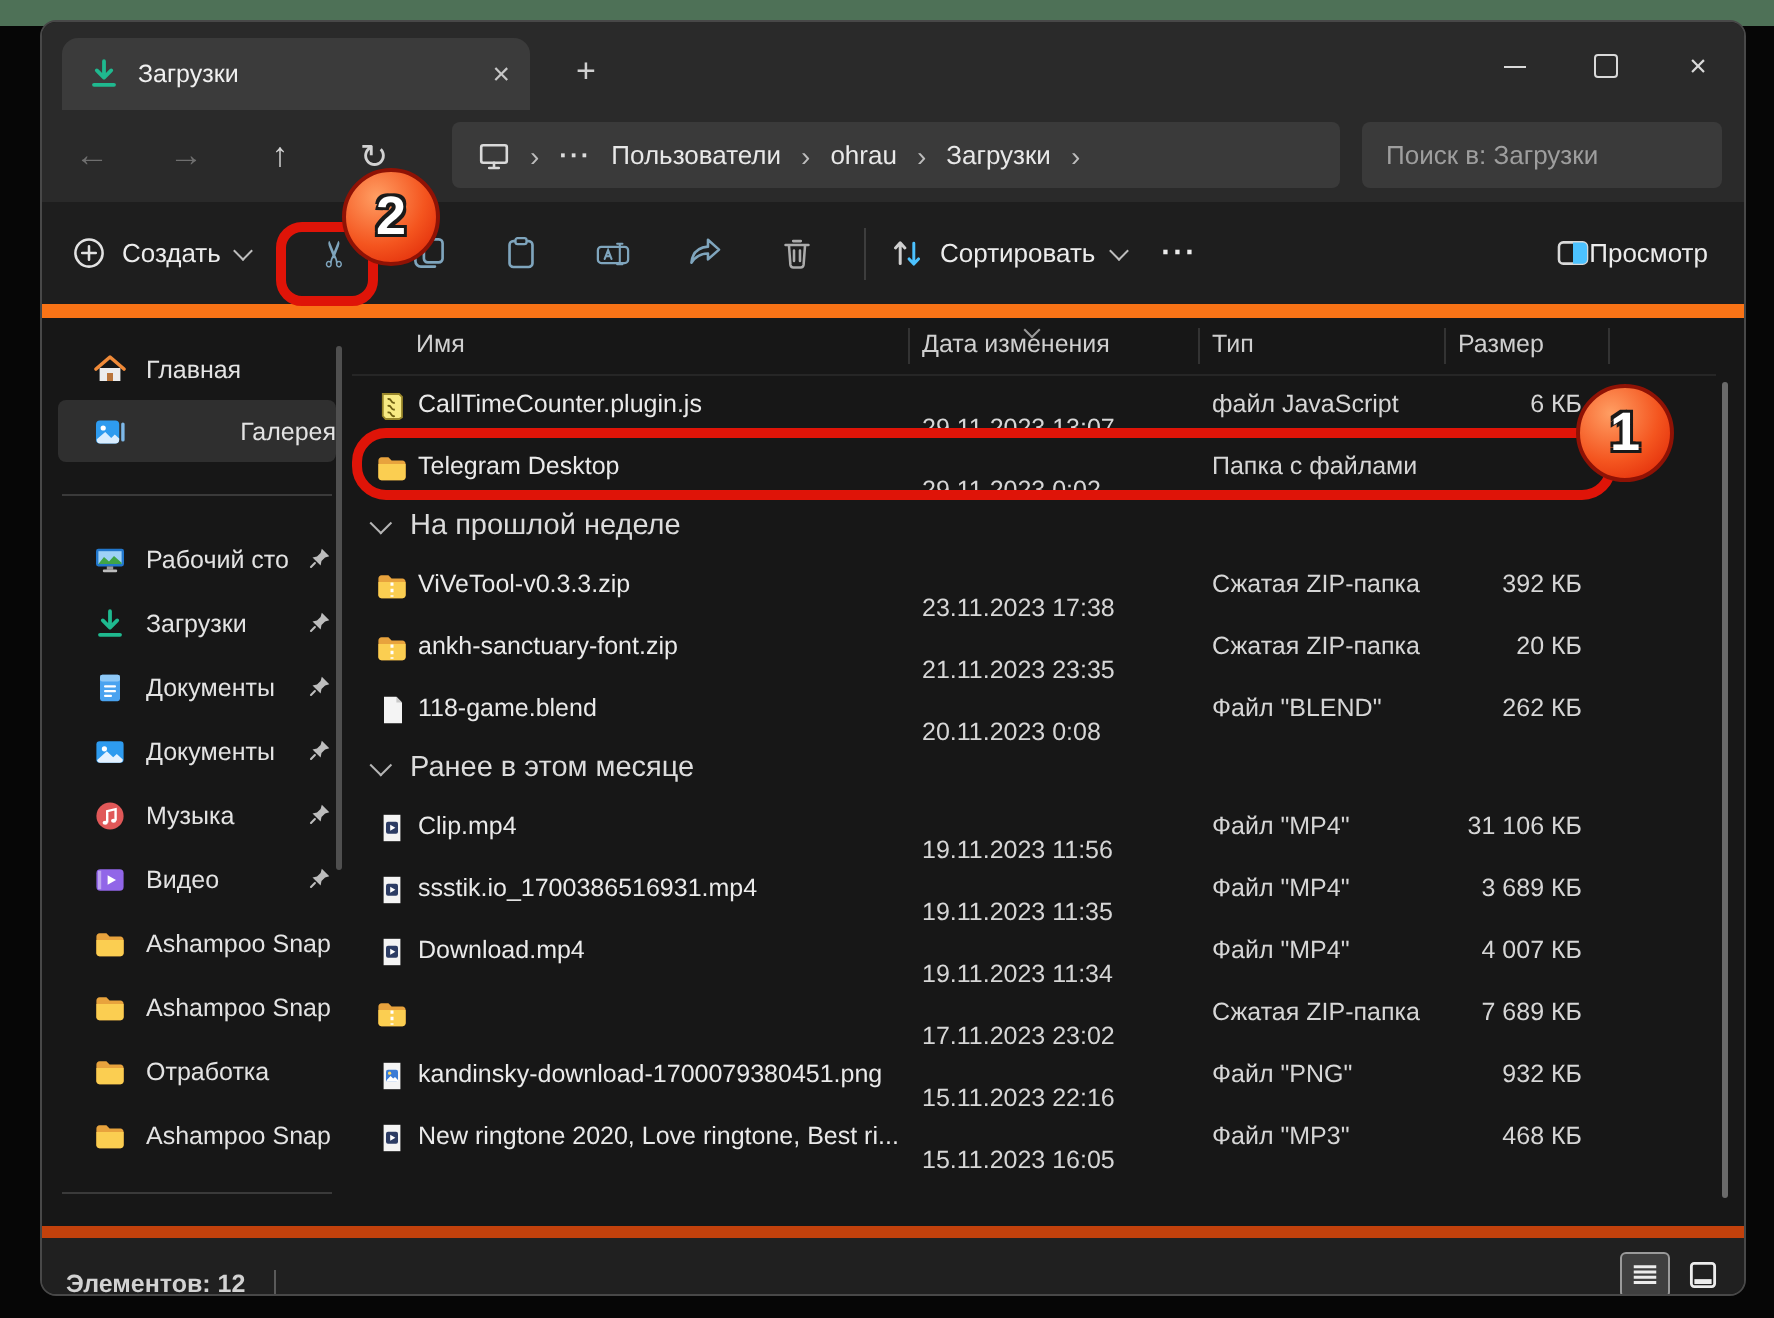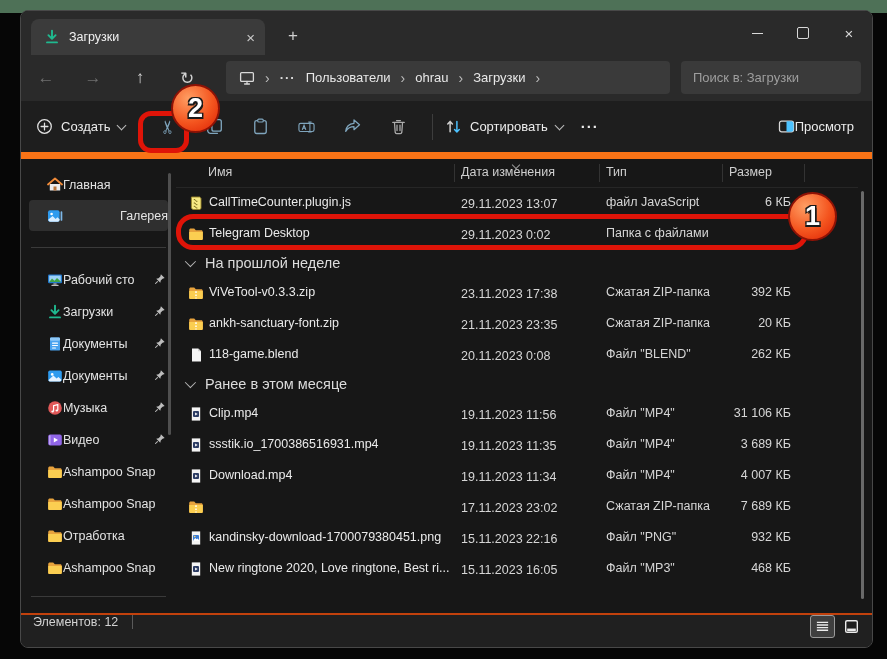--- a/index.html
+++ b/index.html
@@ -45,21 +45,21 @@
   .tb-sort{display:flex;align-items:center;gap:8px;color:#ececec;margin-left:2px;}
   .tb-more{margin-left:18px;color:#ececec;font-weight:bold;letter-spacing:1px;font-size:15px;}
   .tb-spacer{flex:1;}
   .tb-view{display:flex;align-items:center;gap:0;color:#ececec;margin-right:18px;}
   .chev{display:inline-block;width:6px;height:6px;border-right:1.4px solid #bdbdbd;border-bottom:1.4px solid #bdbdbd;
         transform:rotate(45deg);margin-top:-3px;}
   
   .main{position:absolute;left:0;top:148px;width:100%;height:454px;background:#171717;}
   .sidebar{position:absolute;left:0;top:0;width:155px;height:100%;overflow:hidden;}
   .side-pad{padding-top:10px;}
-  .side-item{position:relative;height:31px;margin:0 8px;display:flex;align-items:center;gap:0;
+  .side-item{position:relative;height:31px;margin:0 8px;display:flex;align-items:center;gap:10px;
              padding-left:17px;border-radius:4px;box-sizing:border-box;}
   .side-item.pitch{height:32px;}
   .side-item.selected{background:#2f2f2f;text-align:right;}
   .side-label{white-space:nowrap;overflow:hidden;color:#e3e3e3;font-size:12.5px;flex:1;}
   .side-pin{position:absolute;right:2px;top:9px;}
   .side-divider{height:1px;background:#3a3a3a;margin:16px 10px;}
   .side-scroll{position:absolute;left:147px;top:14px;width:3px;height:262px;background:#4f4f4f;border-radius:2px;}
   .icn{display:inline-flex;align-items:center;justify-content:center;width:17px;height:17px;flex:0 0 auto;}
   
   .list{position:absolute;left:155px;top:0;right:0;height:100%;}
@@ -67,27 +67,27 @@
   .col-label{position:absolute;top:6px;}
   .col-sep{position:absolute;top:5px;width:1px;height:18px;background:#333;}
   .hdr-chev{position:absolute;top:3px;width:5px;height:5px;border-right:1.3px solid #9a9a9a;border-bottom:1.3px solid #9a9a9a;transform:rotate(45deg);}
   .groups{position:absolute;left:0;top:28px;right:0;bottom:0;overflow:hidden;}
   .group-header{height:28px;display:flex;align-items:center;color:#dcdcdc;font-size:14.5px;}
   .group-chev{margin-left:9px;margin-right:12px;width:7px;height:7px;border-right:1.5px solid #b5b5b5;border-bottom:1.5px solid #b5b5b5;
               transform:rotate(45deg) translateY(-2px);}
   .file-row{position:relative;height:31px;}
   .file-row .f-icon{position:absolute;left:11px;top:7px;}
   .file-row .f-name{position:absolute;left:33px;top:8px;width:248px;white-space:nowrap;overflow:hidden;color:#eaeaea;font-size:12.5px;}
-  .file-row .f-date{position:absolute;left:285px;top:10px;width:140px;white-space:nowrap;color:#d6d6d6;font-size:12.5px;}
+  .file-row .f-date{position:absolute;left:285px;top:20px;width:140px;white-space:nowrap;color:#d6d6d6;font-size:12.5px;}
   .file-row .f-type{position:absolute;left:430px;top:8px;width:125px;white-space:nowrap;color:#d6d6d6;font-size:12.5px;}
   .file-row .f-size{position:absolute;left:518px;top:8px;width:97px;text-align:right;white-space:nowrap;color:#d6d6d6;font-size:12.5px;}
   .list-scroll{position:absolute;right:8px;top:32px;width:3px;height:408px;background:#6a6a6a;border-radius:2px;}
   
-  .statusbar{position:absolute;left:0;top:602px;width:100%;height:36px;background:#202020;border-top:2px solid #c2410c;
-             display:flex;align-items:flex-start;box-sizing:border-box;padding:0 8px 0 12px;}
+  .statusbar{position:absolute;left:0;top:602px;width:100%;height:36px;background:#202020;border-top:6px solid #c2410c;
+             display:flex;align-items:flex-end;box-sizing:border-box;padding:0 8px 0 12px;font-weight:bold;}
   .status-text{font-size:12.5px;color:#d2d2d2;}
   .status-div{width:1px;height:14px;background:#5a5a5a;margin-left:14px;}
   .status-spacer{flex:1;}
   .view-btn{width:25px;height:23px;display:flex;align-items:center;justify-content:center;border-radius:3px;
             border:1px solid transparent;margin-left:4px;box-sizing:border-box;}
   .view-btn.active{border-color:#9a9a9a;background:#3f3f3f;}
   
   .anno-rect{position:absolute;border:5px solid #df1408;border-radius:17px;box-sizing:border-box;z-index:40;}
   .anno-rect.r1{left:176px;top:214px;width:632px;height:36px;}
   .anno-rect.r2{left:138px;top:111px;width:51px;height:42px;border-radius:13px;}

